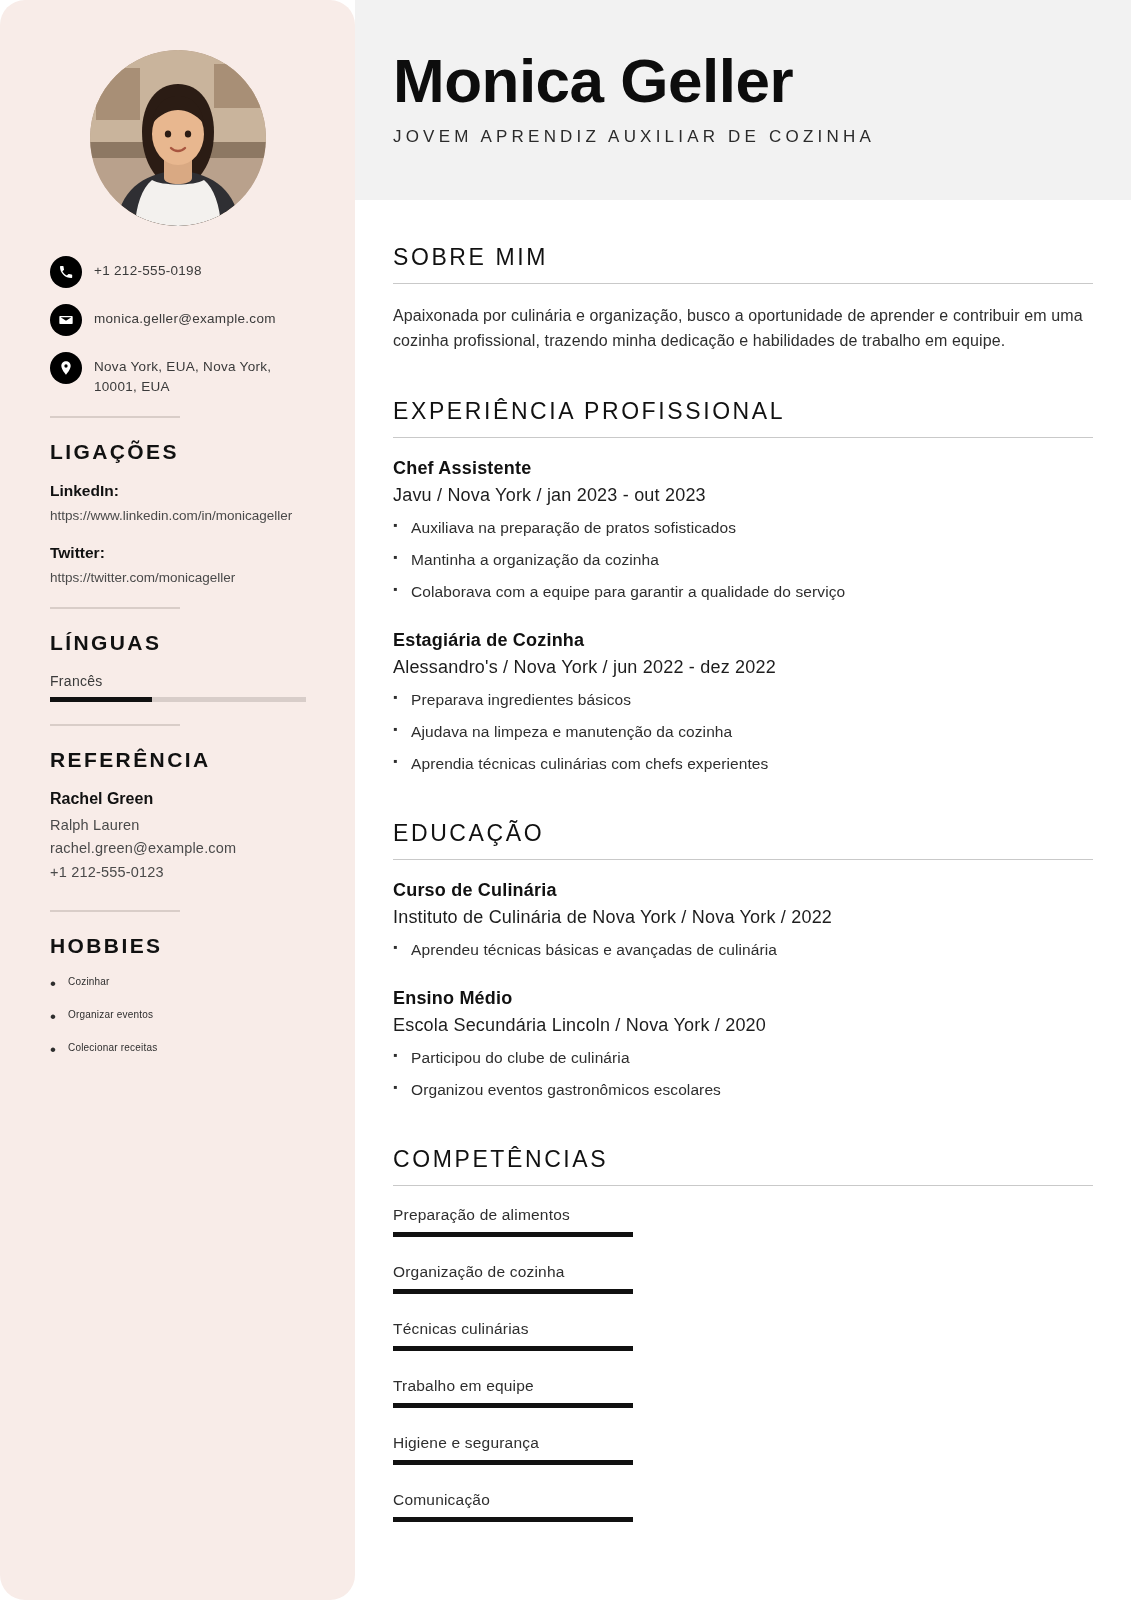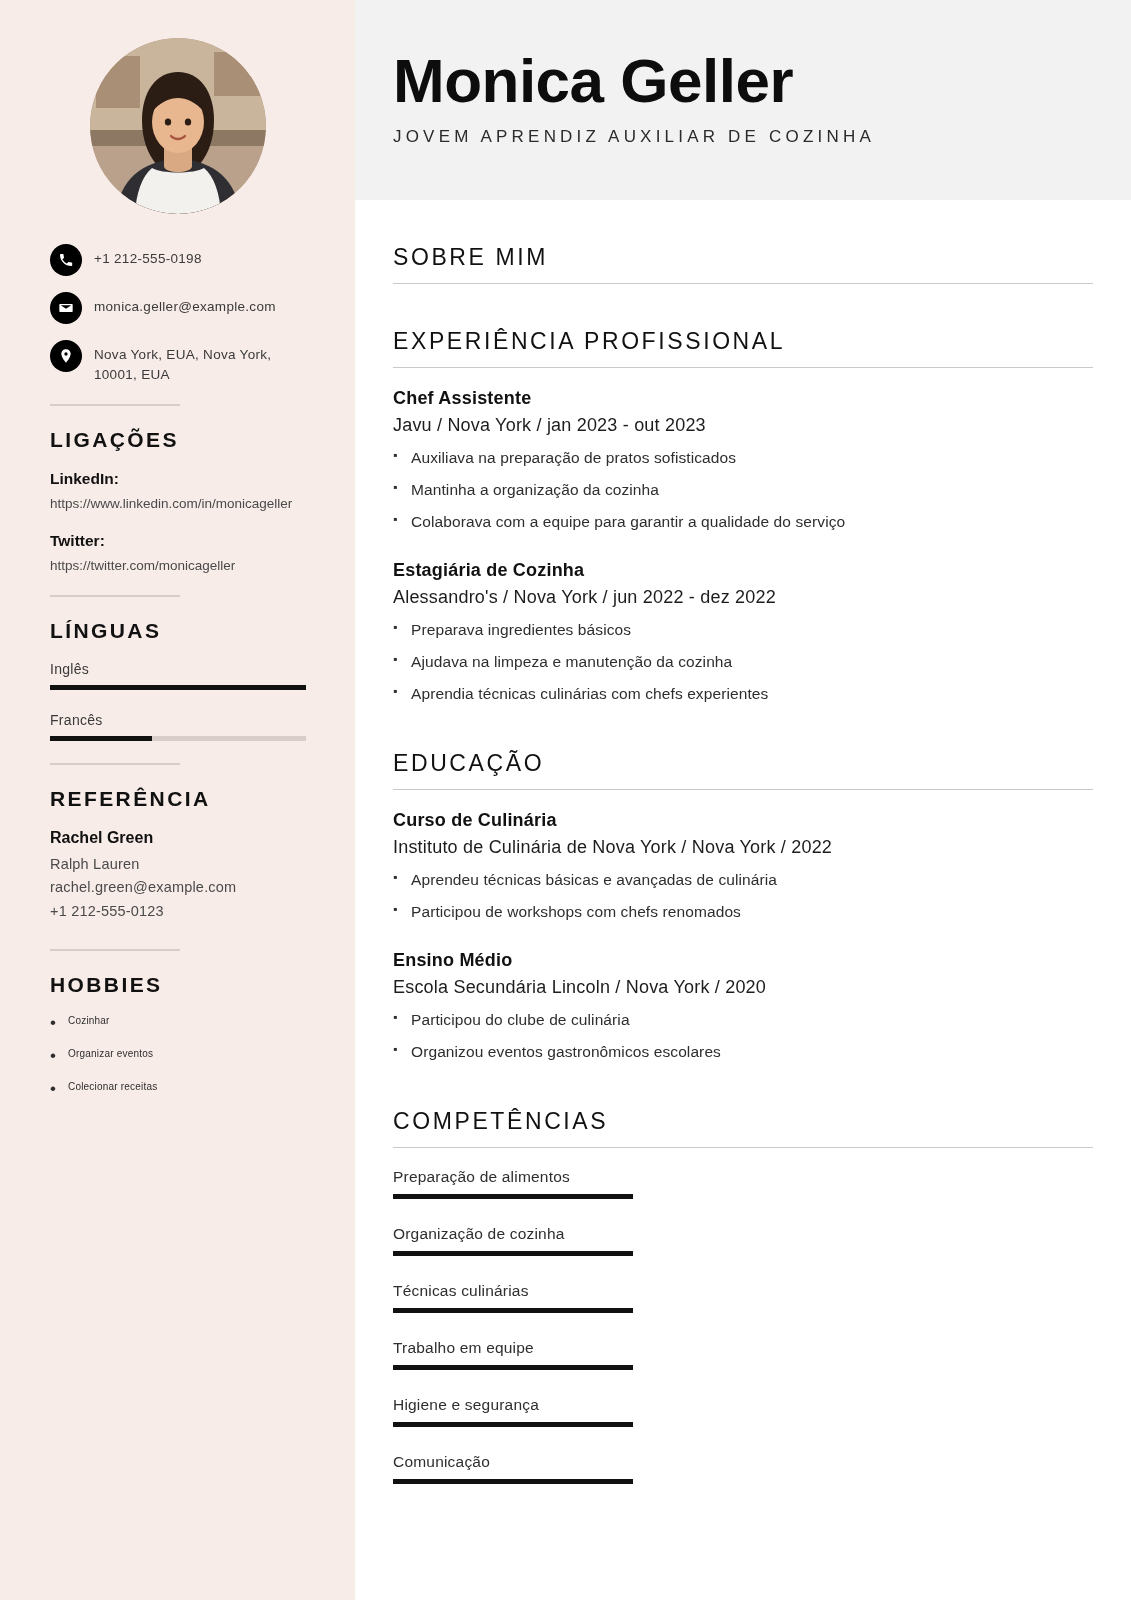--- a/index.html
+++ b/index.html
@@ -15,23 +15,24 @@
     height: 1600px;
     display: flex;
     background: #ffffff;
     overflow: hidden;
   }
 
   
   .sidebar {
     width: 355px;
     background: #f8ece8;
-    padding: 0 50px 0 50px;
+    padding: 12px 50px 0 50px;
     flex: 0 0 355px;
     position: relative;
+    border-radius: 25px;
   }
   .photo-wrap {
     margin: 38px auto 0 auto;
     width: 176px;
     height: 176px;
     border-radius: 50%;
     overflow: hidden;
     background: #cdb7a6;
     position: relative;
   }
@@ -329,26 +330,20 @@
 
     <div class="link-block">
       <div class="link-label">Twitter:</div>
       <div class="link-url">https://twitter.com/monicageller</div>
     </div>
 
     <div class="divider"></div>
 
     <h2 class="side-h">LÍNGUAS</h2>
 
-    <div class="lang-item">
-      <div class="lang-name">Inglês</div>
-      <div class="bar-bg">
-        <div class="bar-fill" style="width:100%"></div>
-      </div>
-    </div>
 
     <div class="lang-item">
       <div class="lang-name">Francês</div>
       <div class="bar-bg">
         <div class="bar-fill" style="width:40%"></div>
       </div>
     </div>
 
     <div class="divider"></div>
 
@@ -371,20 +366,21 @@
   <main class="main">
 
     <div class="name-band">
       <h1 class="full-name">Monica Geller</h1>
       <div class="job-title">JOVEM APRENDIZ AUXILIAR DE COZINHA</div>
     </div>
 
     <section class="section">
       <h2 class="sec-h">SOBRE MIM</h2>
       <div class="sec-rule"></div>
+      <p class="about-text">Apaixonada por culinária e organização, busco a oportunidade de aprender e contribuir em uma cozinha profissional, trazendo minha dedicação e habilidades de trabalho em equipe.</p>
 
       <h2 class="sec-h">EXPERIÊNCIA PROFISSIONAL</h2>
       <div class="sec-rule"></div>
 
       <div class="entry">
         <div class="entry-title">Chef Assistente</div>
         <div class="entry-sub">Javu / Nova York / jan 2023 - out 2023</div>
         <ul class="bullets">
           <li>Auxiliava na preparação de pratos sofisticados</li>
           <li>Mantinha a organização da cozinha</li>
@@ -403,21 +399,20 @@
       </div>
 
       <h2 class="sec-h">EDUCAÇÃO</h2>
       <div class="sec-rule"></div>
 
       <div class="entry">
         <div class="entry-title">Curso de Culinária</div>
         <div class="entry-sub">Instituto de Culinária de Nova York / Nova York / 2022</div>
         <ul class="bullets">
           <li>Aprendeu técnicas básicas e avançadas de culinária</li>
-          <li>Participou de workshops com chefs renomados</li>
         </ul>
       </div>
 
       <div class="entry">
         <div class="entry-title">Ensino Médio</div>
         <div class="entry-sub">Escola Secundária Lincoln / Nova York / 2020</div>
         <ul class="bullets">
           <li>Participou do clube de culinária</li>
           <li>Organizou eventos gastronômicos escolares</li>
         </ul>

